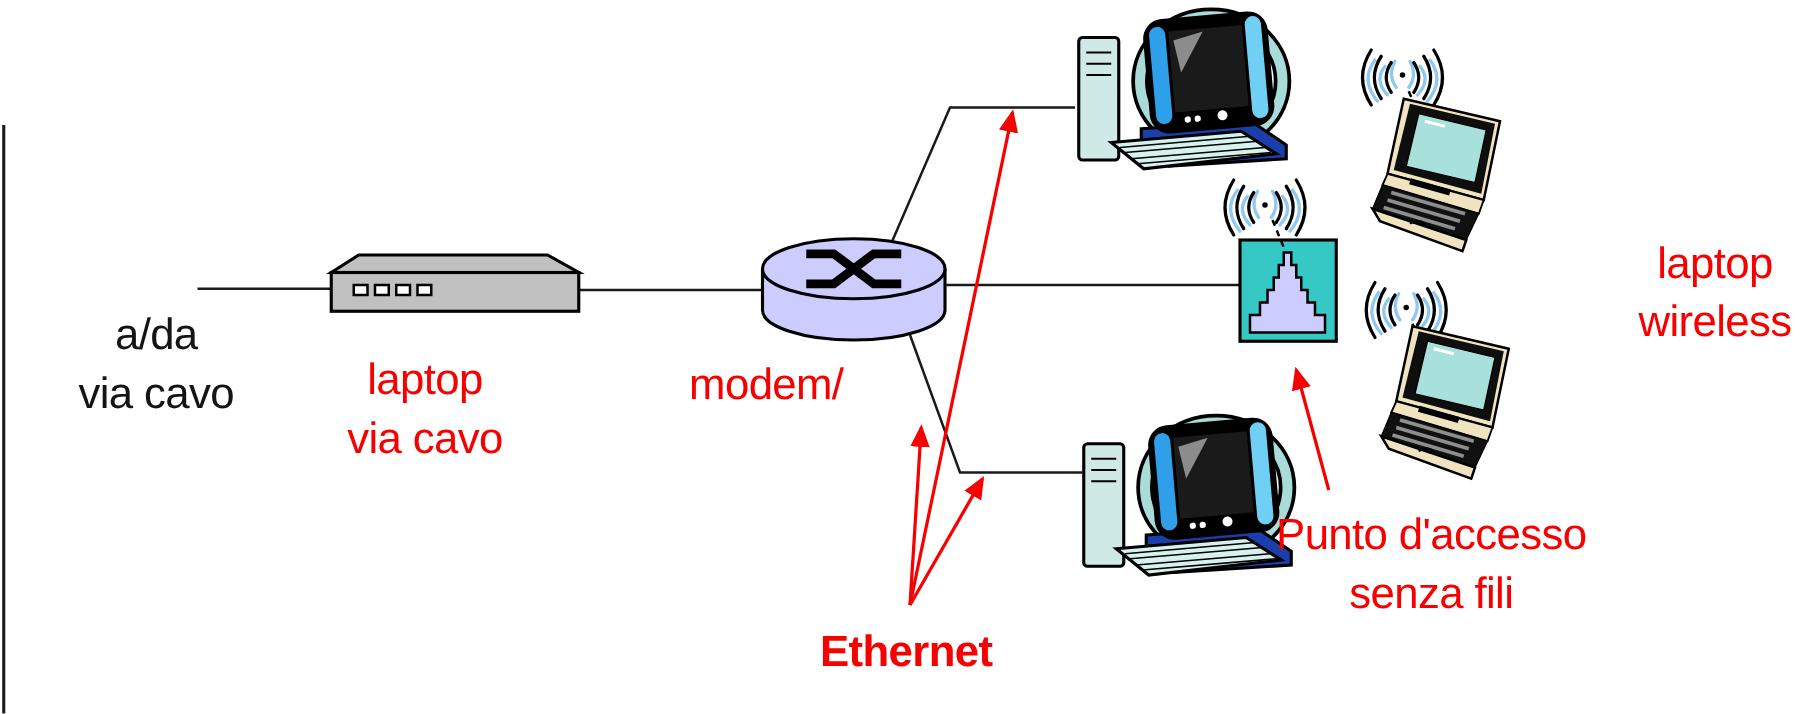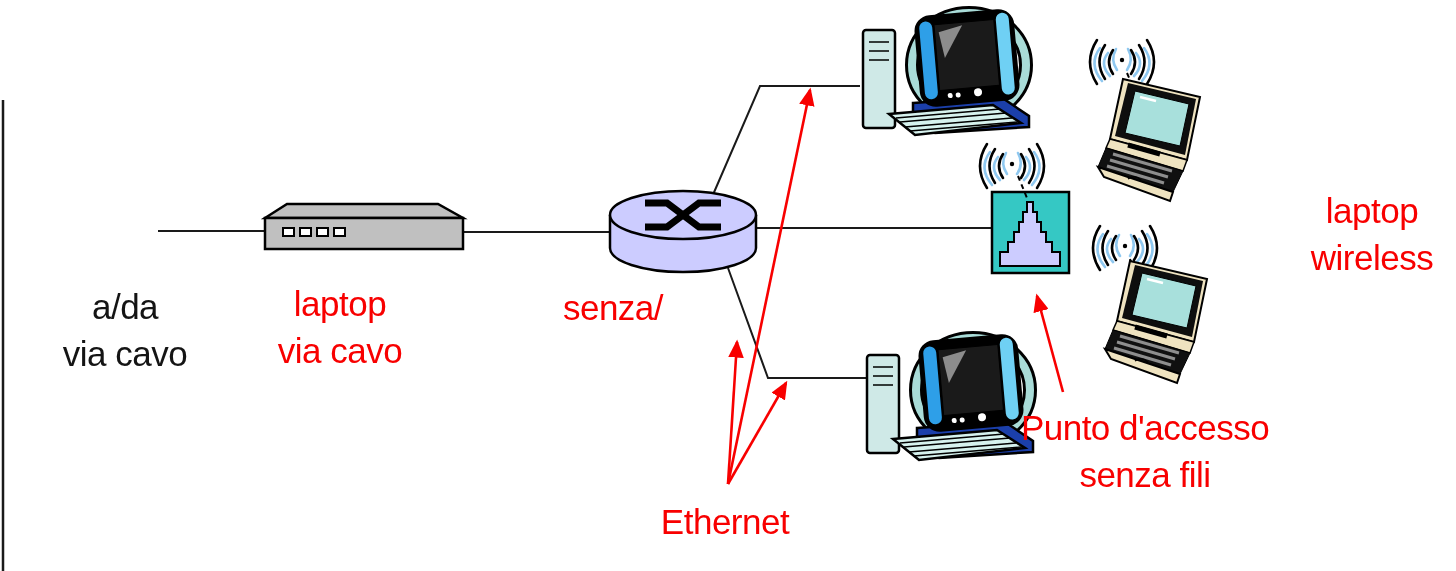--- a/index.html
+++ b/index.html
@@ -5,21 +5,21 @@
   html,body{margin:0;padding:0;background:#fff;}
   #stage{
     position:relative;width:1456px;height:571px;background:#ffffff;
     overflow:hidden;font-family:"Liberation Sans",sans-serif;
   }
   #diagram-svg{position:absolute;left:0;top:0;}
   .label{
     position:absolute;text-align:center;font-size:35px;line-height:47px;
     white-space:nowrap;letter-spacing:-0.5px;
   }
-  .label-black{color:var(--label_black,#111111);margin-top:39px;}
+  .label-black{color:var(--label_black,#111111);}
   .label-red{color:var(--label_red,#ff0000);}
   .label div{pointer-events:none;}
 </style>
 </head>
 <body>
 
 <div id="stage">
 
   <svg id="diagram-svg" width="1456" height="571" viewBox="0 0 1456 571">
     <defs>
@@ -145,24 +145,24 @@
     <div>a/da</div>
     <div>via cavo</div>
   </div>
 
   <div class="label label-red" style="left:250px;top:280px;width:180px;">
     <div>laptop</div>
     <div>via cavo</div>
   </div>
 
   <div class="label label-red" style="left:523px;top:284px;width:180px;">
-    <div>senza/</div>
+    <div>modem/</div>
   </div>
 
-  <div class="label label-red" style="left:620px;top:498px;width:210px;">
+  <div class="label label-red" style="left:620px;top:498px;width:210px;font-weight:bold;">
     <div>Ethernet</div>
   </div>
 
   <div class="label label-red" style="left:995px;top:404px;width:300px;">
     <div>Punto d'accesso</div>
     <div>senza fili</div>
   </div>
 
   <div class="label label-red" style="left:1282px;top:187px;width:180px;">
     <div>laptop</div>

